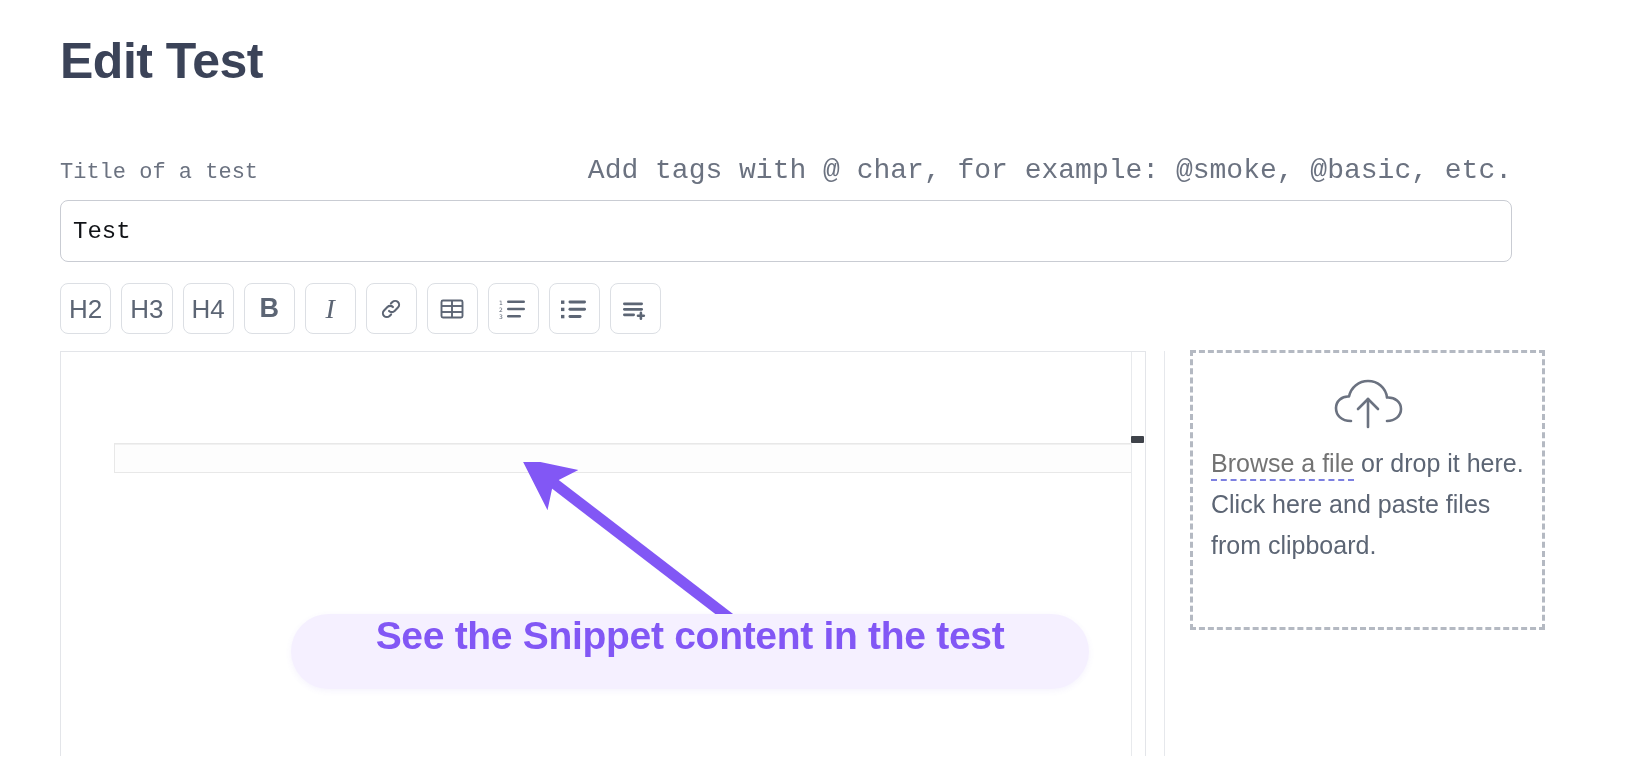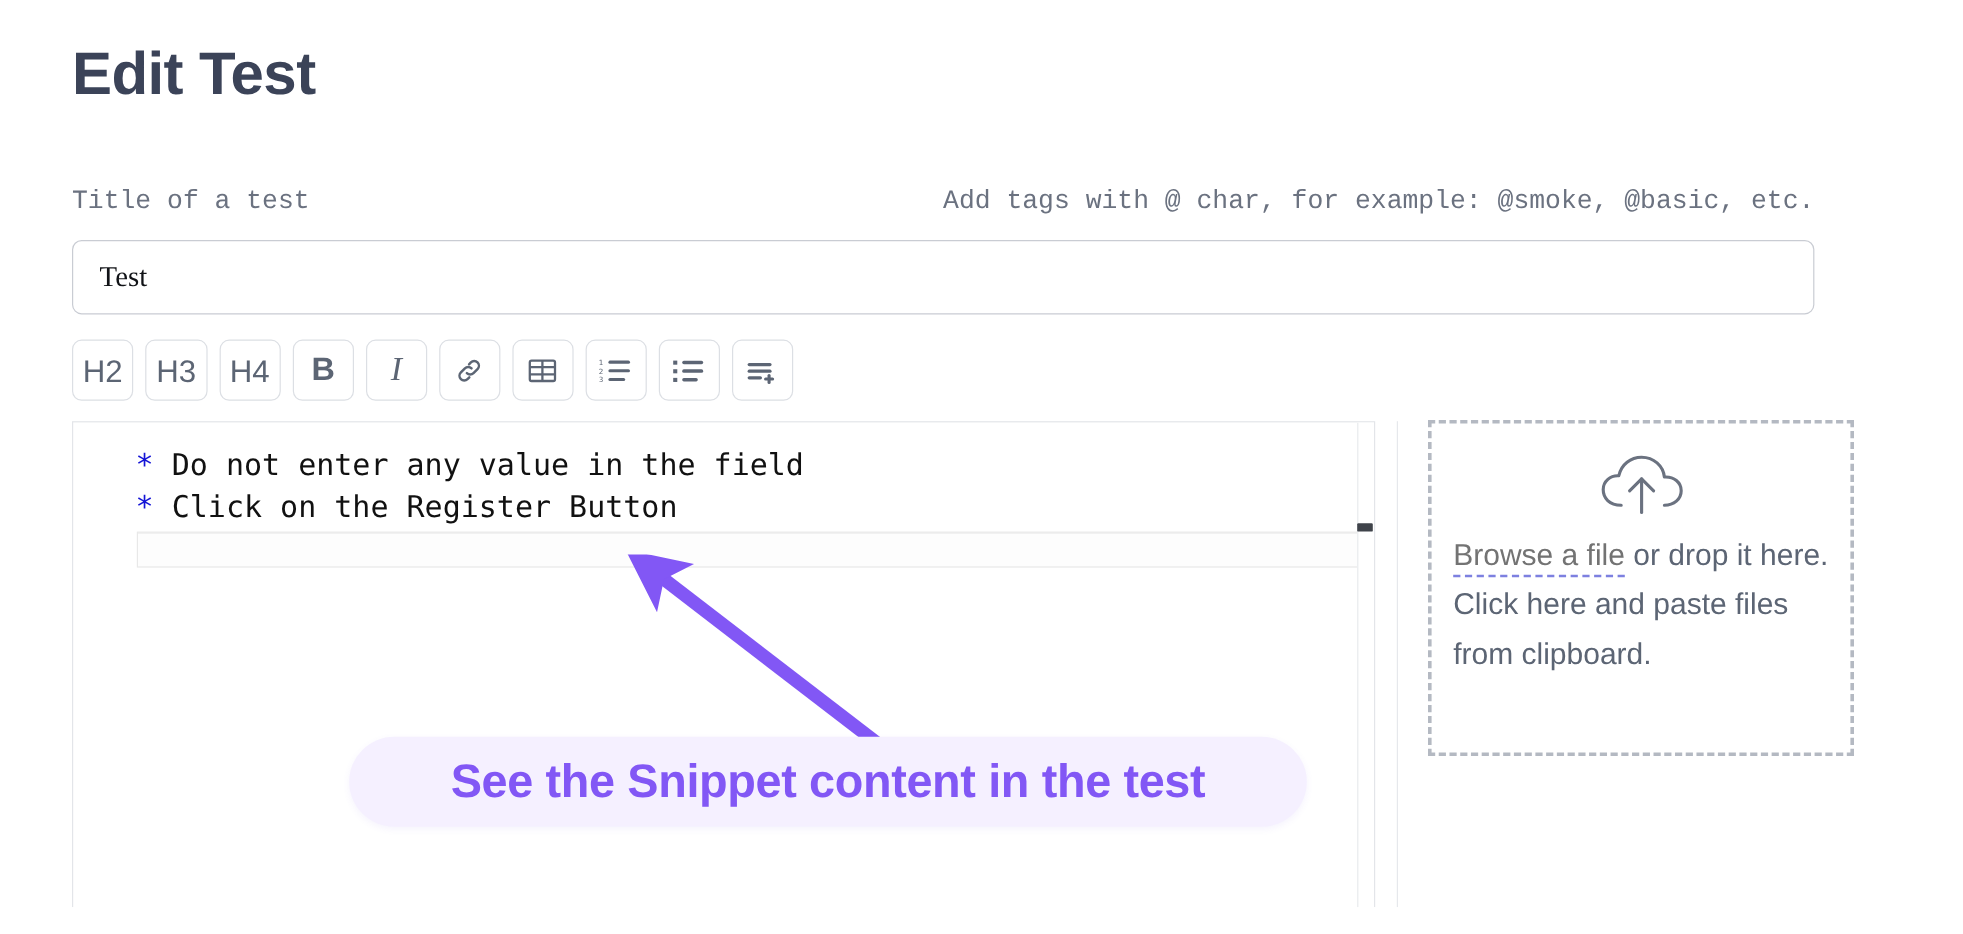--- a/index.html
+++ b/index.html
@@ -37,39 +37,39 @@
     display: flex;
     justify-content: space-between;
     align-items: baseline;
     font-family: Liberation Mono, monospace;
   }
   .field-label {
     font-size: 22px;
     color: #6b7280;
   }
   .tags-hint {
-    font-size: 22px;
+    font-size: 28px;
     color: #6b7280;
     white-space: nowrap;
   }
 
   
   .title-input {
     position: absolute;
     left: 60px;
     top: 200px;
     width: 1452px;
     height: 62px;
     border: 1px solid #c9ccd3;
     border-radius: 8px;
     background: #fff;
-    font-family: Liberation Serif, serif;
+    font-family: Liberation Mono, monospace;
     font-size: 24px;
     color: #111317;
-    padding: 0 22px;
+    padding: 0 12px;
     outline: none;
   }
 
   
   .toolbar {
     position: absolute;
     left: 60px;
     top: 283px;
     display: flex;
     gap: 10px;
@@ -211,21 +211,20 @@
   }
   .callout {
     position: absolute;
     left: 291px;
     top: 614px;
     width: 798px;
     height: 75px;
     background: #f5f0ff;
     border-radius: 38px;
     display: flex;
-    align-items: center;
     justify-content: center;
     box-shadow: 0 2px 6px rgba(120,80,220,0.07);
   }
   .callout-text {
     font-size: 39px;
     font-weight: bold;
     color: #8257f5;
     letter-spacing: -0.3px;
     white-space: nowrap;
   }
@@ -320,22 +319,20 @@
           <rect x="2" y="16.5" width="12" height="2.7" rx="1.35" fill="#5c6574"></rect>
           <rect x="18.6" y="14.6" width="2.6" height="8.4" rx="1.3" fill="#5c6574"></rect>
           <rect x="15.7" y="17.5" width="8.4" height="2.6" rx="1.3" fill="#5c6574"></rect>
         </svg>
       </span>
     </div>
 
   </div>
 
   <div class="editor-panel">
-    <div class="editor-lines"><span class="star">*</span> <span>Do not enter any value in the field</span>
-<span class="star">*</span> <span>Click on the Register Button</span></div>
 
     <div class="snippet-row"></div>
 
     <div class="editor-scroll-track">
       <div class="editor-scroll-thumb"></div>
     </div>
   </div>
 
   <div class="panel-divider"></div>
 

